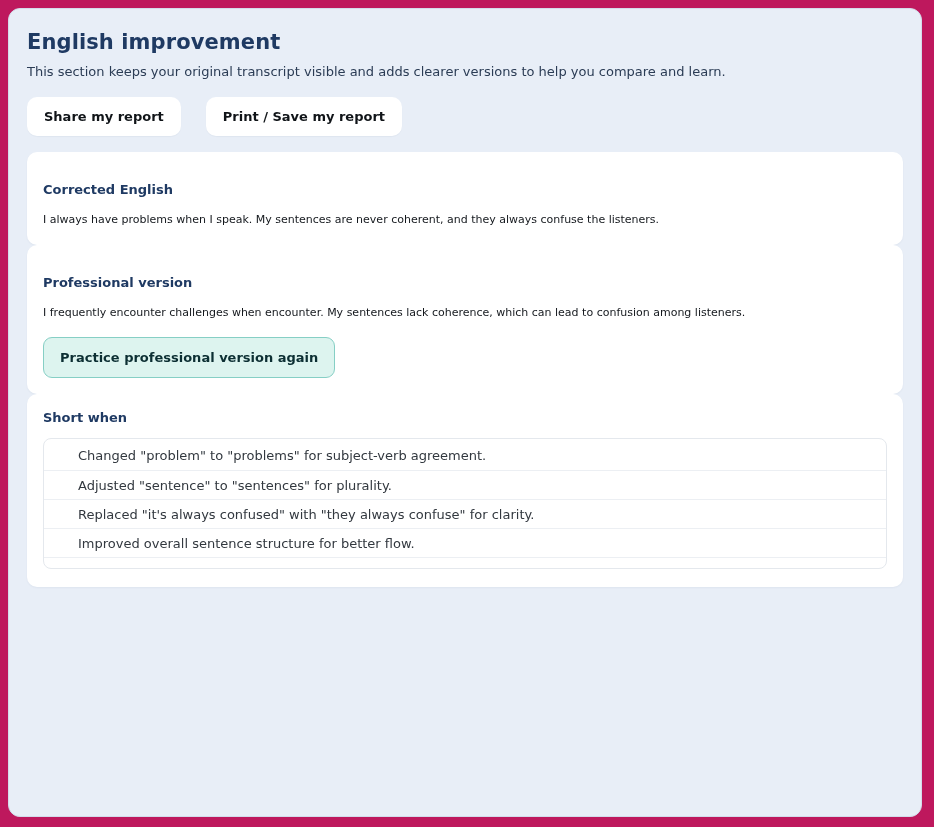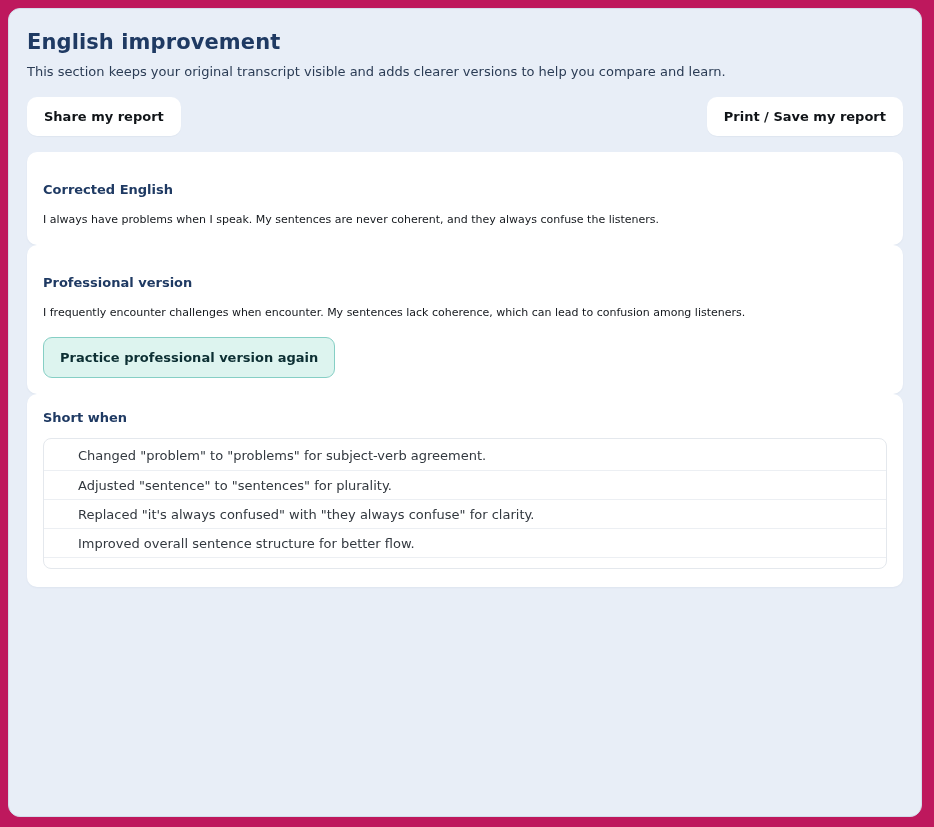--- a/index.html
+++ b/index.html
@@ -49,24 +49,23 @@
   .panel-subtitle {
     margin: 8px 0 0 0;
     font-size: 13px;
     line-height: 17px;
     color: #2b3c55;
   }
 
   
   .actions {
     display: flex;
-    gap: 5px;
+    gap: 25px;
     margin-top: 17px;
     margin-bottom: 16px;
-    justify-content: space-between;
   }
   .action-btn {
     background: #ffffff;
     border: none;
     border-radius: 10px;
     padding: 11px 17px;
     font-family: "DejaVu Sans", "Liberation Sans", sans-serif;
     font-size: 13px;
     font-weight: bold;
     color: #101418;

